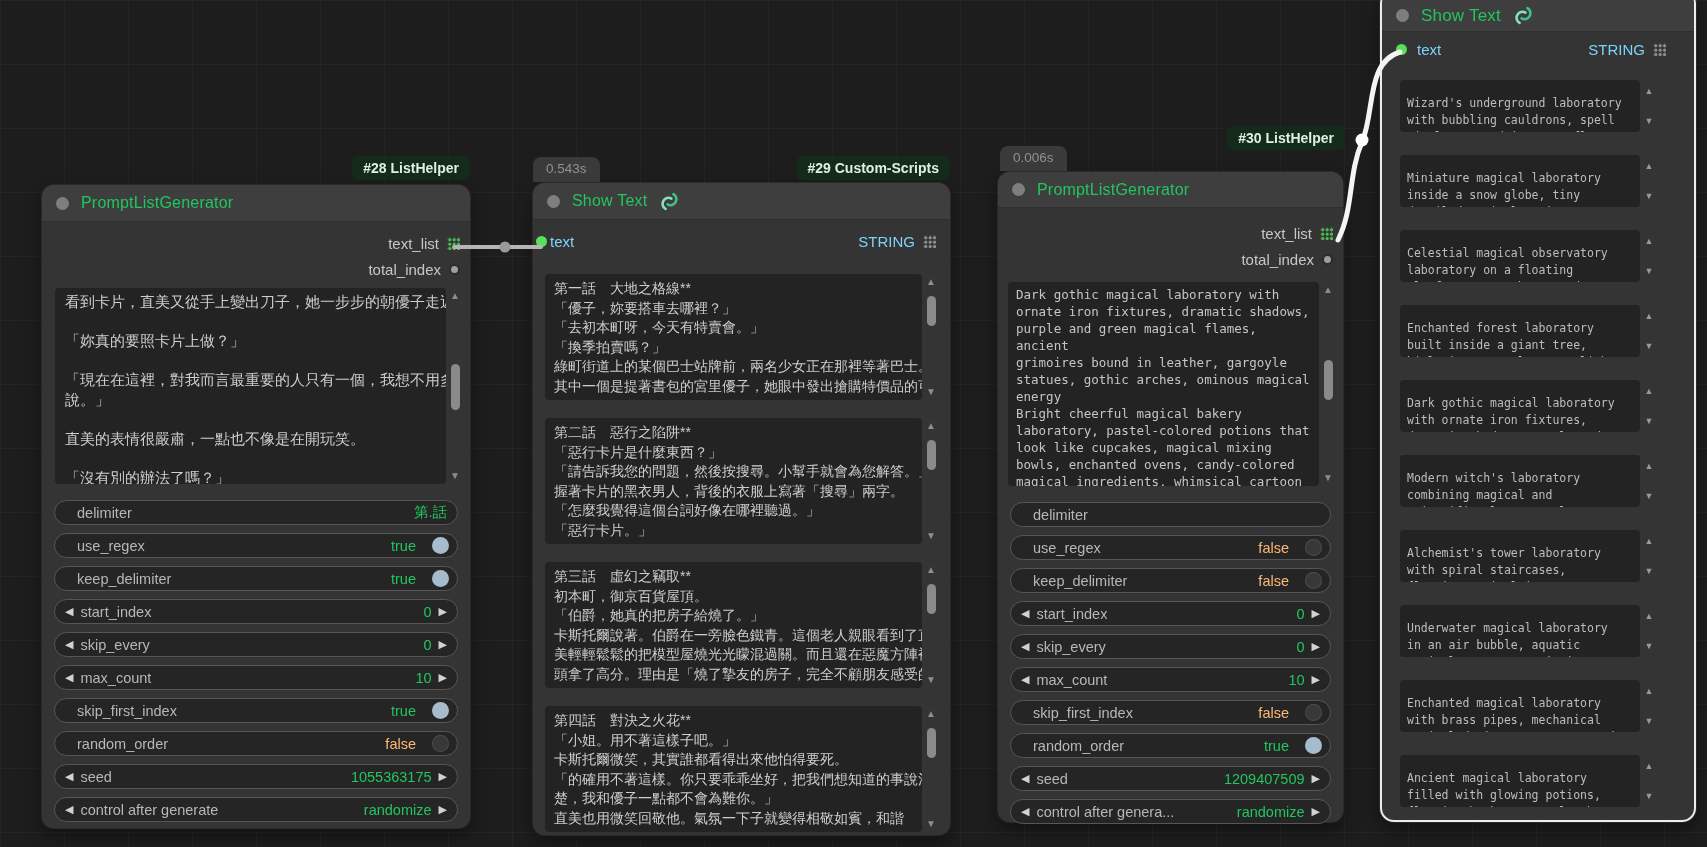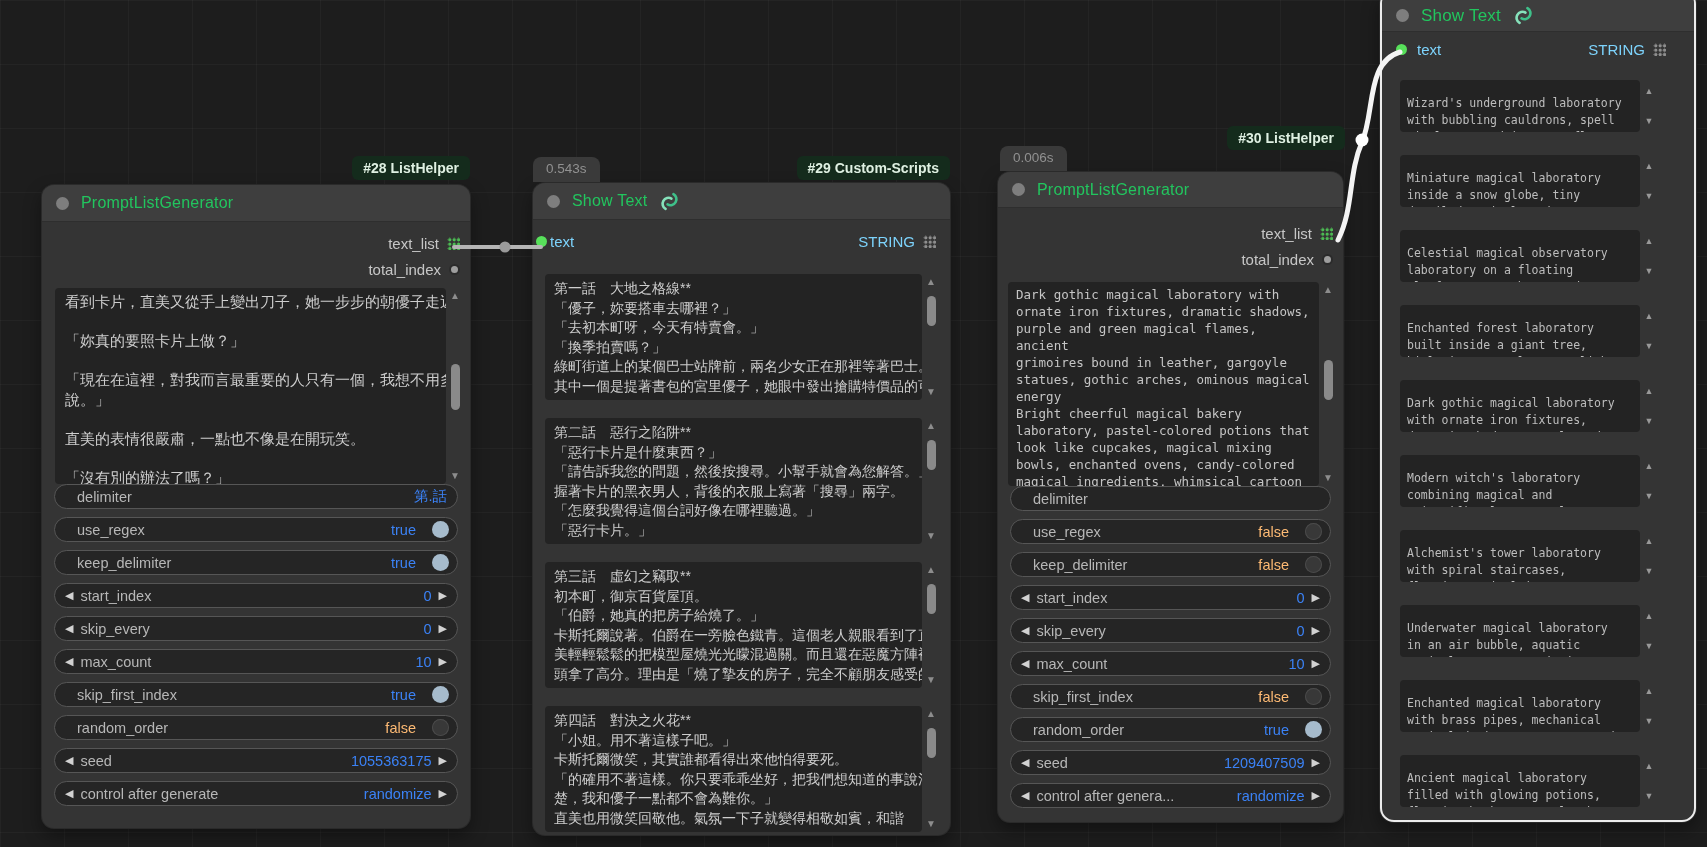--- a/index.html
+++ b/index.html
@@ -50,27 +50,27 @@
   .textwrap { display:flex; align-items:stretch; }
   .textbox {
     background:#232323; border-radius:4px; color:#cecece; overflow:hidden;
     white-space:pre; 
   }
   .scrollcol {
     width:18px; display:flex; flex-direction:column; align-items:center;
     color:#8d8d8d; font-size:10px; line-height:12px; padding:2px 0;
   }
   .thumb { width:9px; border-radius:5px; background:#8a8a8a; flex:0 0 auto; }
-  .widgets { display:flex; flex-direction:column; gap:8px; padding:0 12px 0; }
+  .widgets { display:flex; flex-direction:column; gap:8px; padding:16px 12px 0; }
   .pill {
     height:25px; border:1px solid #565656; border-radius:13px; background:#252525;
     display:flex; align-items:center; padding:0 10px; gap:7px;
     font-size:14.5px; color:#b7b7b7; white-space:nowrap;
   }
-  .pill .val { margin-left:auto; color:#3b82f6; }
+  .pill .val { margin-left:auto; color:#22c55e; }
   .pill .val.dim { color:#fdba74; }
   .pill .arr { color:#d2d2d2; font-size:11px; flex:0 0 auto; }
   .pill.noarrow { padding-left:22px; }
   .toggle { width:17px; height:17px; border-radius:50%; flex:0 0 auto; margin-left:9px; margin-right:-2px; }
   .toggle.on  { background:#a6bbcc; }
   .toggle.off { background:#383838; box-shadow:inset 0 0 0 1px #4a4a4a; }
   .portline { position:relative; display:flex; align-items:center; color:#7dd3fc; font-size:15px; }
   .wires { position:absolute; inset:0; z-index:40; pointer-events:none; }
   
   .cnboxes { display:flex; flex-direction:column; gap:18px; padding:12px 10px 0 12px; }

